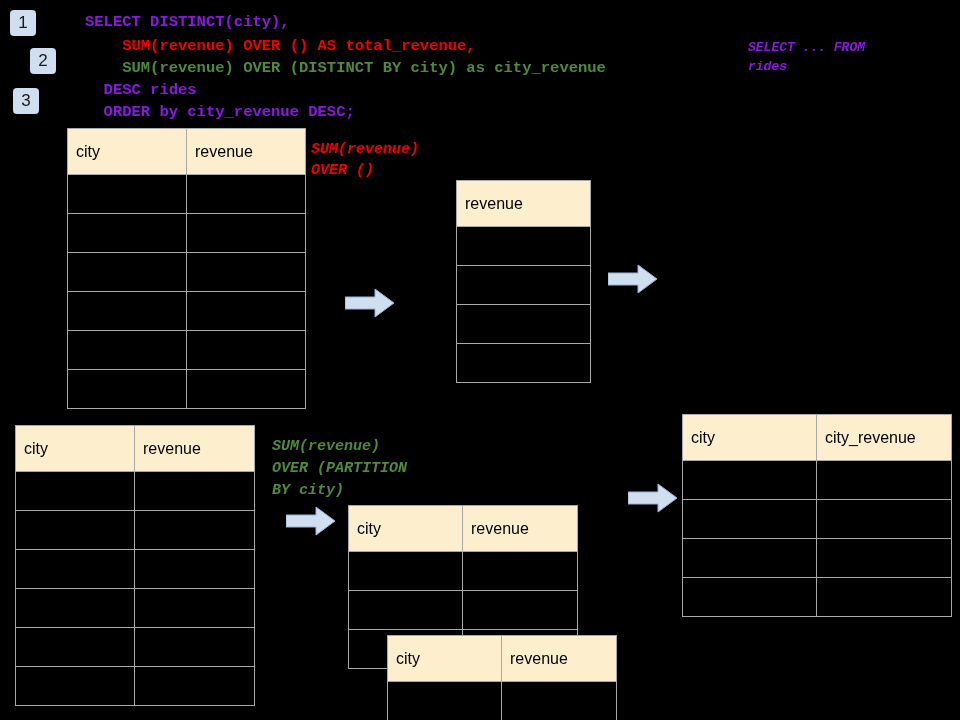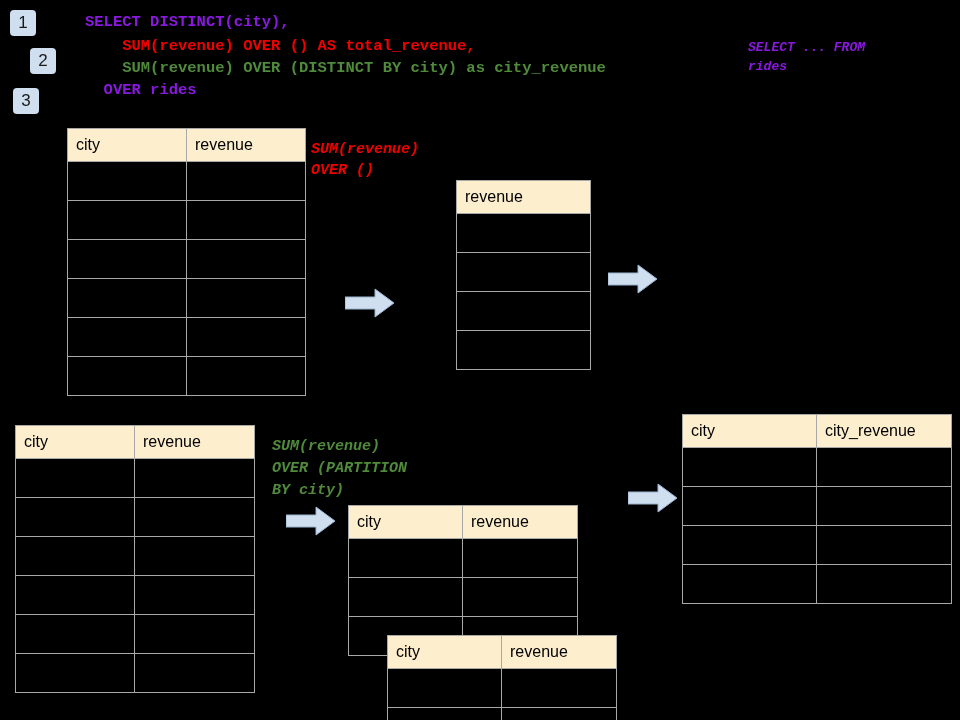--- a/index.html
+++ b/index.html
@@ -68,21 +68,21 @@
     margin: 0;
   }
   .tbl th {
     background: #fdeecd;
     color: #000000;
     font-family: "Liberation Sans", sans-serif;
     font-size: 16px;
     font-weight: normal;
     text-align: left;
     padding-left: 8px;
-    height: 33px;
+    height: 46px;
     box-sizing: border-box;
   }
   .tbl td {
     background: #000000;
     height: 39px;
     box-sizing: border-box;
   }
 
   
   .arrow { position: absolute; }
@@ -92,21 +92,22 @@
 
 <div id="canvas">
 
   <div class="badge" style="left:10px;  top:10px;">1</div>
   <div class="badge" style="left:30px;  top:48px;">2</div>
   <div class="badge" style="left:13px;  top:88px;">3</div>
 
   <div class="code code-red" style="left:85px; top:35px;">    SUM(revenue) OVER () AS total_revenue,</div>
   <div class="code code-purple" style="left:85px; top:11px;">SELECT DISTINCT(city),</div>
   <div class="code code-green" style="left:85px; top:57px;">    SUM(revenue) OVER (DISTINCT BY city) as city_revenue</div>
-  <div class="code code-purple" style="left:85px; top:79px;">  OVER rides</div>
+  <div class="code code-purple" style="left:85px; top:79px;">  DESC rides</div>
+  <div class="code code-purple" style="left:85px; top:101px;">  ORDER by city_revenue DESC;</div>
 
   <div class="note note-purple" style="left:748px; top:38px;">SELECT ... FROM
 rides</div>
 
   <div class="note note-red" style="left:311px; top:139px;">SUM(revenue)
 OVER ()</div>
 
   <div class="note note-green" style="left:272px; top:436px;">SUM(revenue)
 OVER (PARTITION
 BY city)</div>

